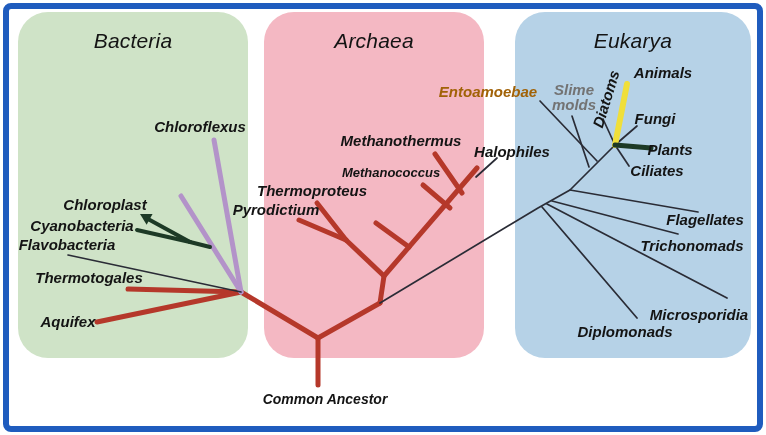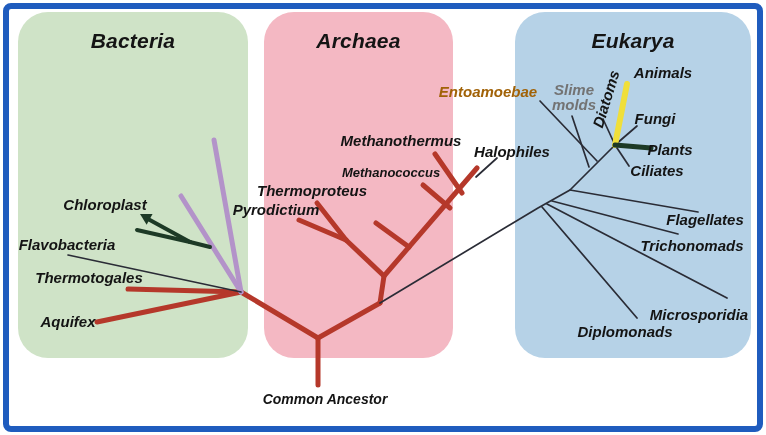--- a/index.html
+++ b/index.html
@@ -1,23 +1,23 @@
 <!DOCTYPE html>
 <html><head>
 <meta charset="utf-8">
 <style>
   html,body{margin:0;padding:0;background:#ffffff;}
   body{font-family:"Liberation Sans", sans-serif;}
   .stage{position:relative;width:766px;height:435px;overflow:hidden;background:#ffffff;}
   .frame{position:absolute;left:3px;top:3px;right:3px;bottom:3px;border:6px solid #1f5cbe;border-radius:8px;pointer-events:none;z-index:5;}
   .box{position:absolute;top:12px;height:346px;border-radius:30px;z-index:0;}
   .box-bacteria{left:18px;width:230px;}
-  .box-archaea{left:264px;width:189px;}
+  .box-archaea{left:264px;width:220px;}
   .box-eukarya{left:515px;width:236px;}
-  .box-title{padding-top:17px;text-align:center;font-size:21px;font-style:italic;font-weight:bold;color:#141414;letter-spacing:0.2px;}
+  .box-title{padding-top:17px;text-align:center;font-size:21px;font-style:italic;font-weight:normal;color:#141414;letter-spacing:0.2px;}
   #tree{position:absolute;left:0;top:0;z-index:2;}
   #labels{position:absolute;left:0;top:0;width:100%;height:100%;z-index:3;pointer-events:none;}
   .lbl{position:absolute;font-style:italic;font-weight:600;color:#141414;white-space:pre-line;text-align:center;line-height:1.02;transform:translate(-50%,-50%);}
   .lbl.bold{font-weight:bold;font-style:italic;}
 </style>
 </head>
 <body>
 
 <div class="stage">
   <div class="box box-bacteria" style="background: rgb(207, 227, 199);">
@@ -60,21 +60,23 @@
       <polyline points="615,145 637,126" fill="none" stroke="#2a2c36" stroke-width="1.7" stroke-linecap="round" stroke-linejoin="round"></polyline>
       <polyline points="615,145 629,166" fill="none" stroke="#2a2c36" stroke-width="1.7" stroke-linecap="round" stroke-linejoin="round"></polyline>
       <polyline points="615,145 603,119" fill="none" stroke="#2a2c36" stroke-width="1.7" stroke-linecap="round" stroke-linejoin="round"></polyline>
       <polyline points="476,177 497,158" fill="none" stroke="#2a2c36" stroke-width="1.7" stroke-linecap="round" stroke-linejoin="round"></polyline>
       <polyline points="615,145 627,84" fill="none" stroke="#f0df3a" stroke-width="6" stroke-linecap="round" stroke-linejoin="round"></polyline>
       <polyline points="615,145 651,148" fill="none" stroke="#1d3a26" stroke-width="5" stroke-linecap="round" stroke-linejoin="round"></polyline>
       <polygon points="140,214 152.5536165574846,214.09597566175447 146.64151579340927,224.65329845474608" fill="#1d3a26"></polygon>
     </svg>
 
   <div id="labels">
+      <div class="lbl" style="left: 200px; top: 127px; font-size: 15px; color: rgb(20, 20, 20);">Chloroflexus</div>
       <div class="lbl" style="left: 105px; top: 205px; font-size: 15px; color: rgb(20, 20, 20);">Chloroplast</div>
+      <div class="lbl" style="left: 82px; top: 226px; font-size: 15px; color: rgb(20, 20, 20);">Cyanobacteria</div>
       <div class="lbl" style="left: 67px; top: 245px; font-size: 15px; color: rgb(20, 20, 20);">Flavobacteria</div>
       <div class="lbl" style="left: 89px; top: 278px; font-size: 15px; color: rgb(20, 20, 20);">Thermotogales</div>
       <div class="lbl" style="left: 68px; top: 322px; font-size: 15px; color: rgb(20, 20, 20);">Aquifex</div>
       <div class="lbl" style="left: 401px; top: 141px; font-size: 15px; color: rgb(20, 20, 20);">Methanothermus</div>
       <div class="lbl" style="left: 391px; top: 173px; font-size: 13px; color: rgb(20, 20, 20);">Methanococcus</div>
       <div class="lbl" style="left: 312px; top: 191px; font-size: 15px; color: rgb(20, 20, 20);">Thermoproteus</div>
       <div class="lbl" style="left: 276px; top: 210px; font-size: 15px; color: rgb(20, 20, 20);">Pyrodictium</div>
       <div class="lbl" style="left: 512px; top: 152px; font-size: 15px; color: rgb(20, 20, 20);">Halophiles</div>
       <div class="lbl" style="left: 488px; top: 92px; font-size: 15px; color: #a16207;">Entoamoebae</div>
       <div class="lbl" style="left: 574px; top: 97px; font-size: 15px; color: #737373;">Slime

